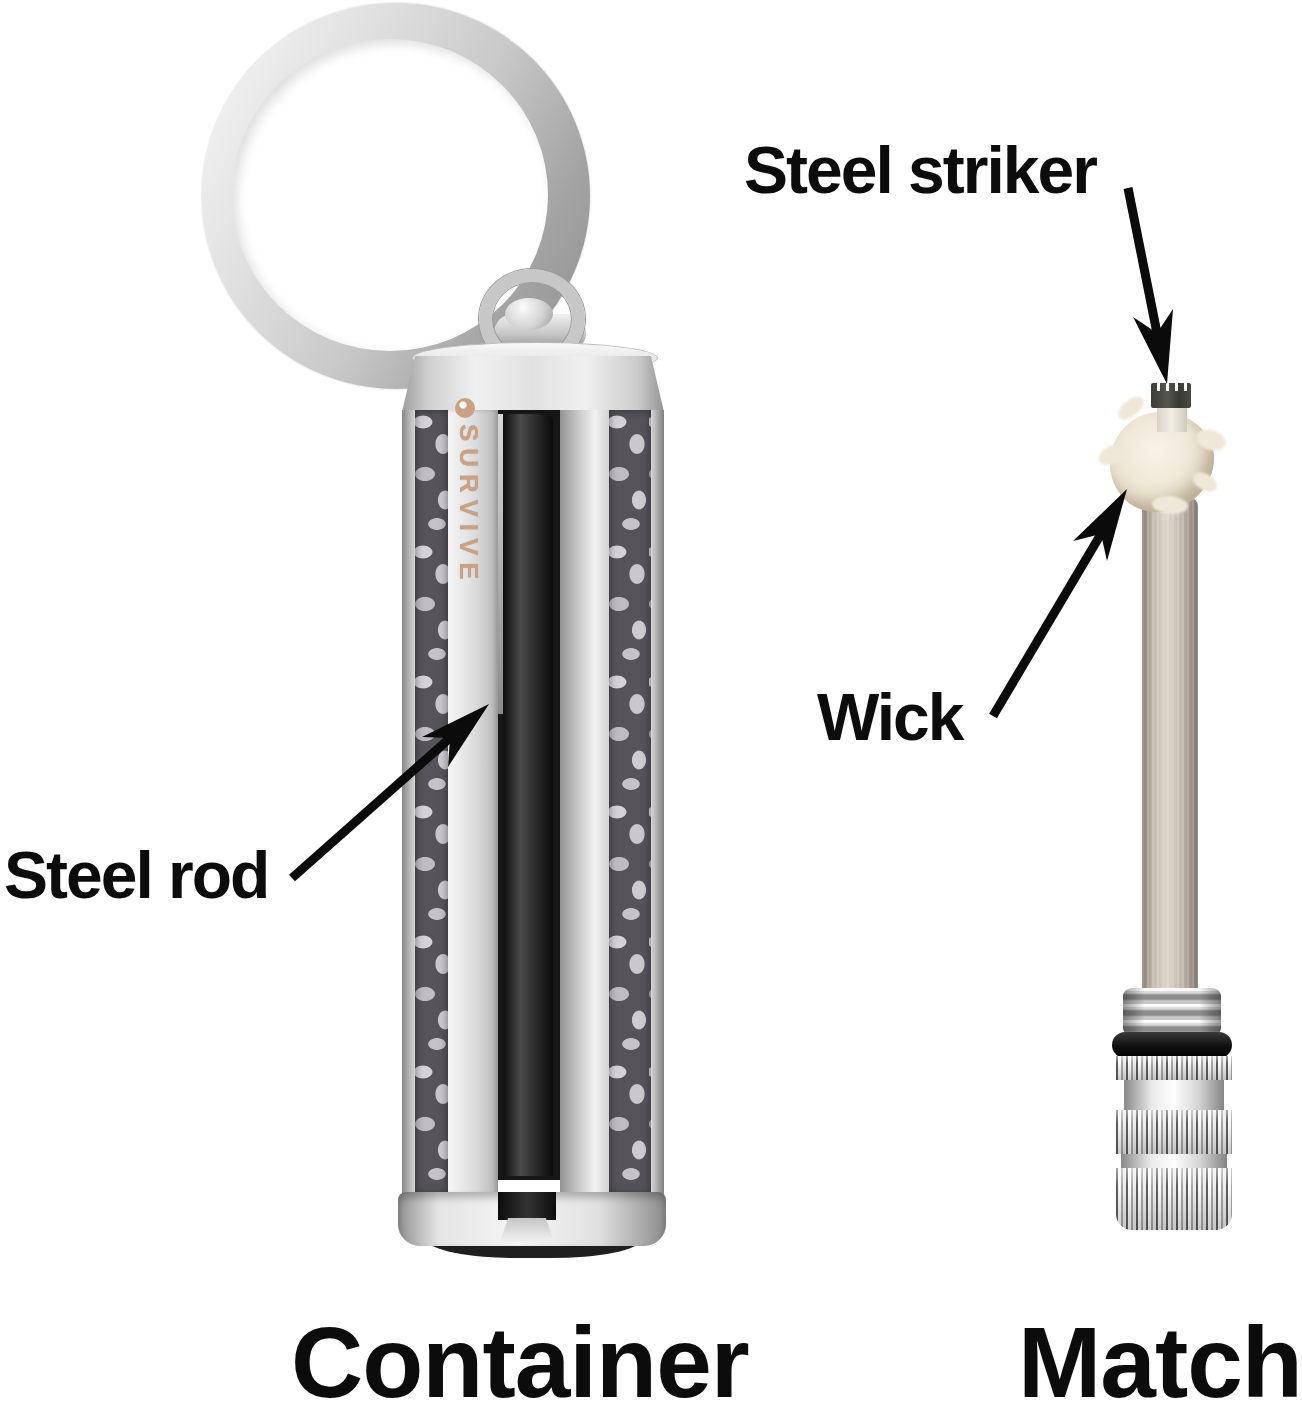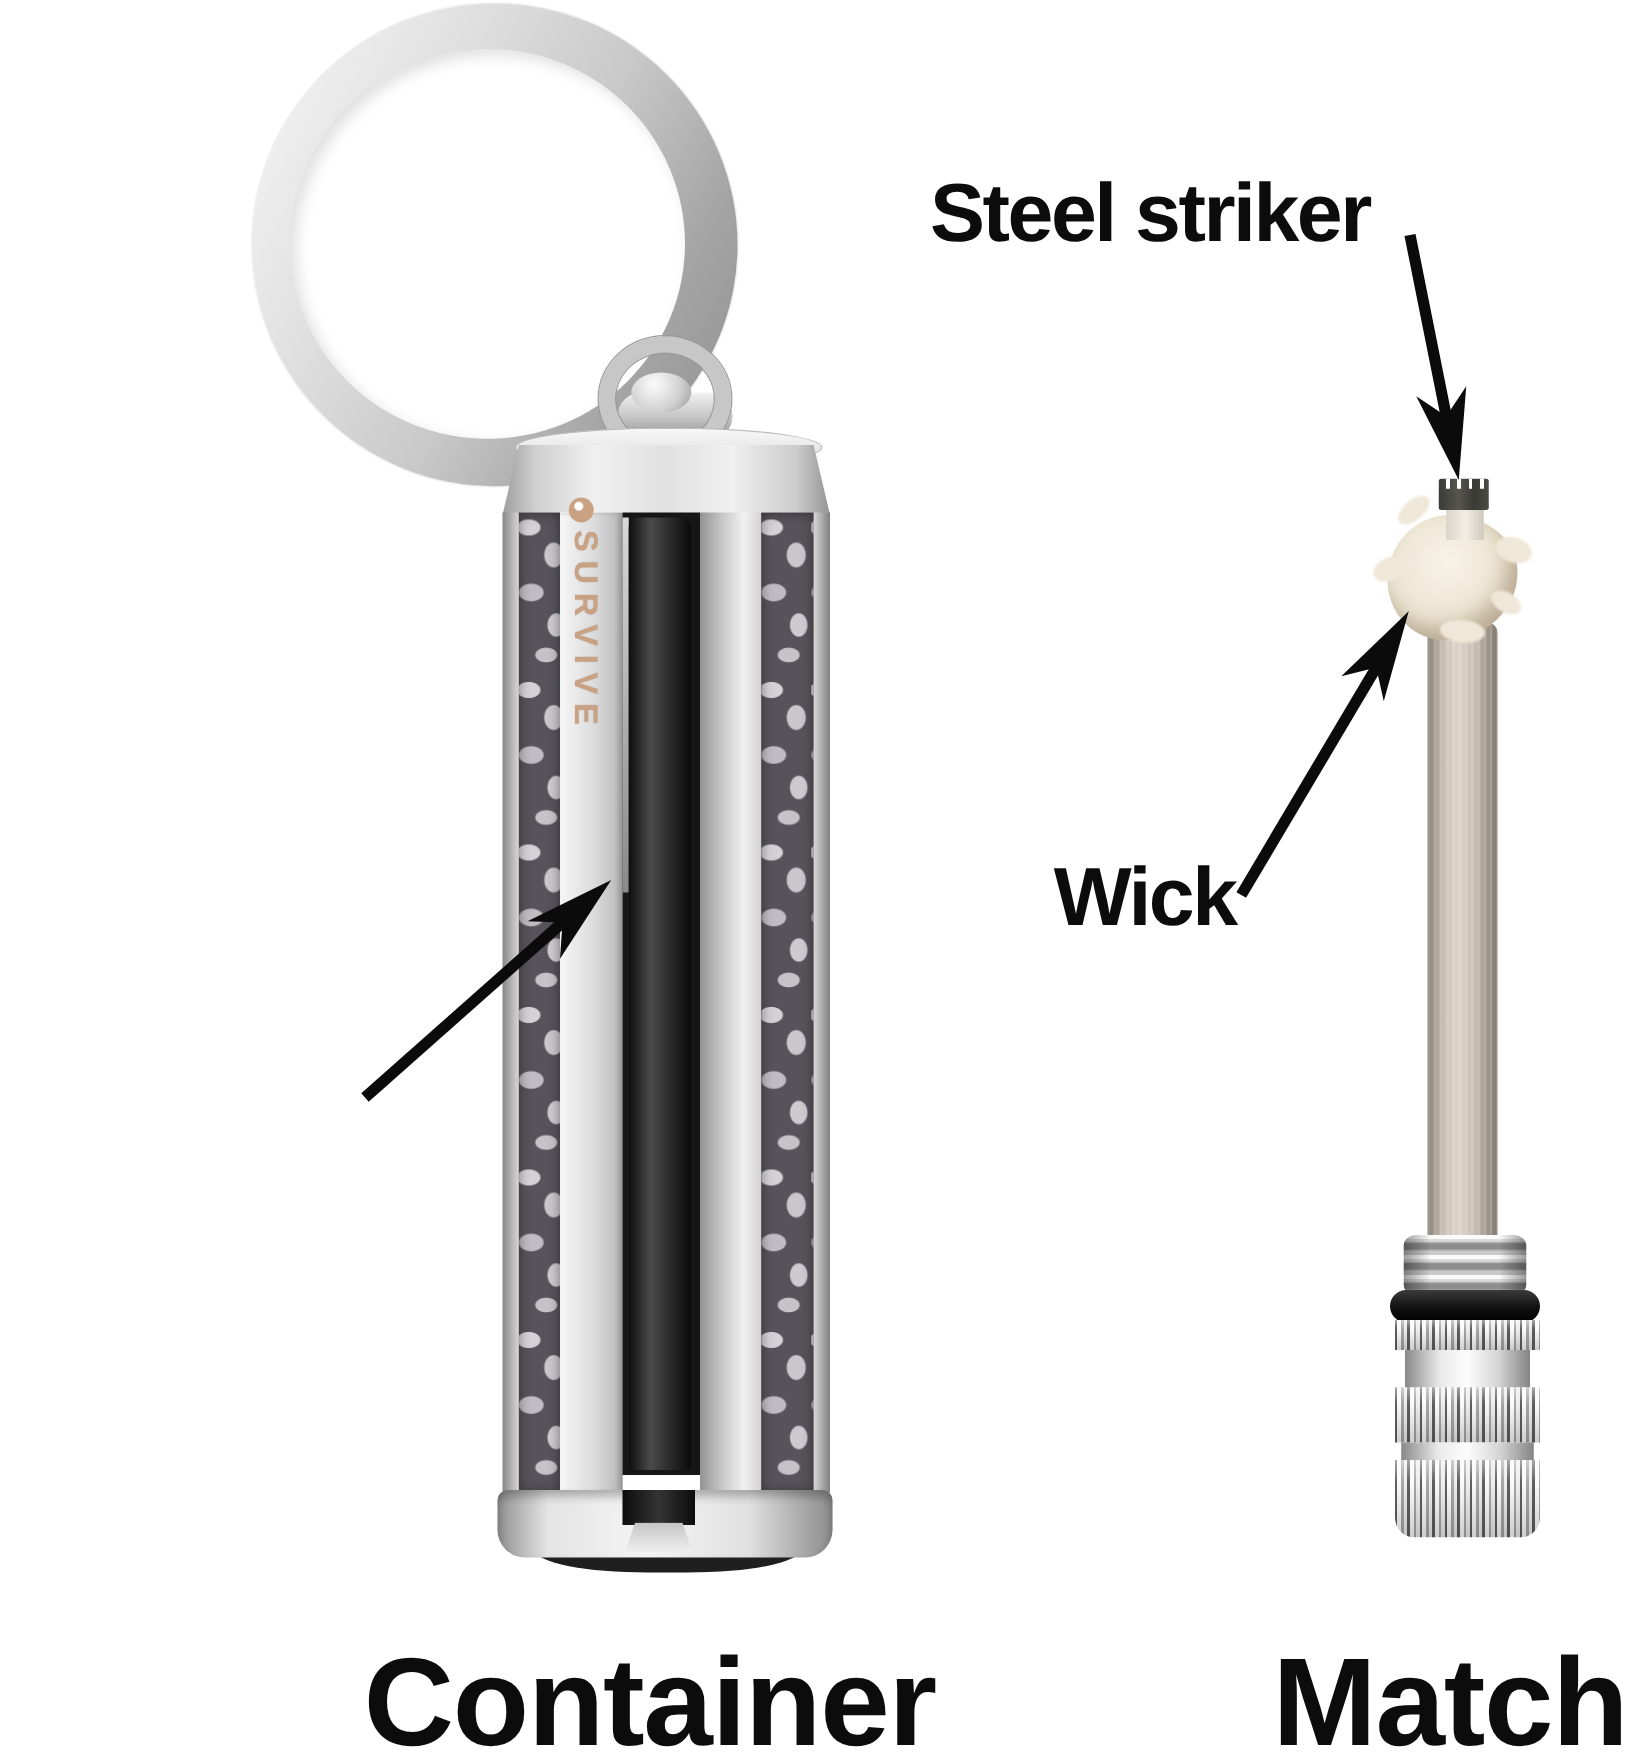--- a/index.html
+++ b/index.html
@@ -105,21 +105,21 @@
   #capA{left:1116px;top:1056px;width:116px;height:24px;}
   #neckA{left:1124px;top:1080px;width:100px;height:30px;}
   #capB{left:1116px;top:1110px;width:116px;height:44px;}
   #neckB{left:1121px;top:1154px;width:106px;height:14px;}
   #capC{left:1116px;top:1168px;width:116px;height:62px;border-radius:0 0 16px 16px;}
 
   
   .callout{color:#0c0c0c;font-weight:bold;font-size:66px;letter-spacing:-2px;
     line-height:1;white-space:nowrap;}
   #label-flint{left:744px;top:137px;}
-  #label-wick{left:843px;top:684px;}
+  #label-wick{left:817px;top:684px;}
   #label-steelrod{left:4px;top:842px;}
   .caption{color:#0c0c0c;font-weight:bold;font-size:100px;letter-spacing:-1px;
     line-height:1;white-space:nowrap;}
   #caption-container{left:291px;top:1312px;}
   #caption-match{left:1018px;top:1312px;}
 
   #arrows{left:0;top:0;width:1302px;height:1402px;pointer-events:none;}
 </style>
 </head>
 <body>
@@ -189,17 +189,18 @@
       <polygon points="1127,489 1107,561 1101,534 1073,541" fill="#0b0b0b"></polygon>
     </g>
     <g>
       <line x1="292" y1="878" x2="450" y2="738" stroke="#0b0b0b" stroke-width="9"></line>
       <polygon points="489,704 448,767 450,738 422,737" fill="#0b0b0b"></polygon>
     </g>
   </svg>
 
   <div class="abs callout" id="label-flint">Steel striker</div>
   <div class="abs callout" id="label-wick">Wick</div>
+  <div class="abs callout" id="label-steelrod">Steel rod</div>
 
   <div class="abs caption" id="caption-container">Container</div>
   <div class="abs caption" id="caption-match">Match</div>
 
 </div>
 
 </body></html>

